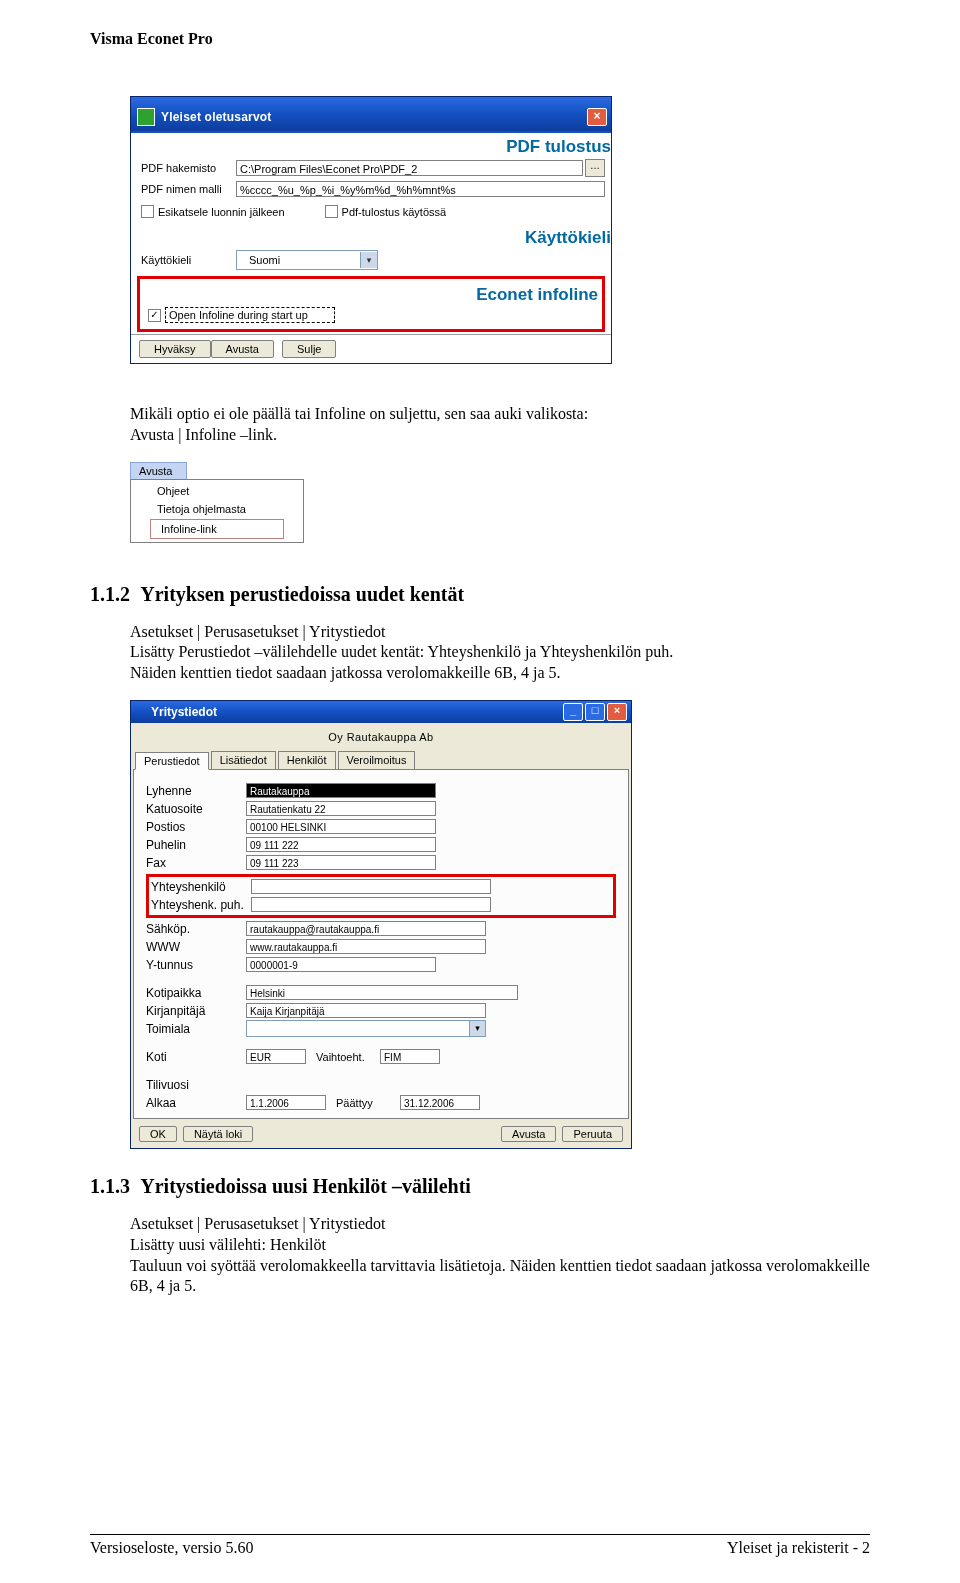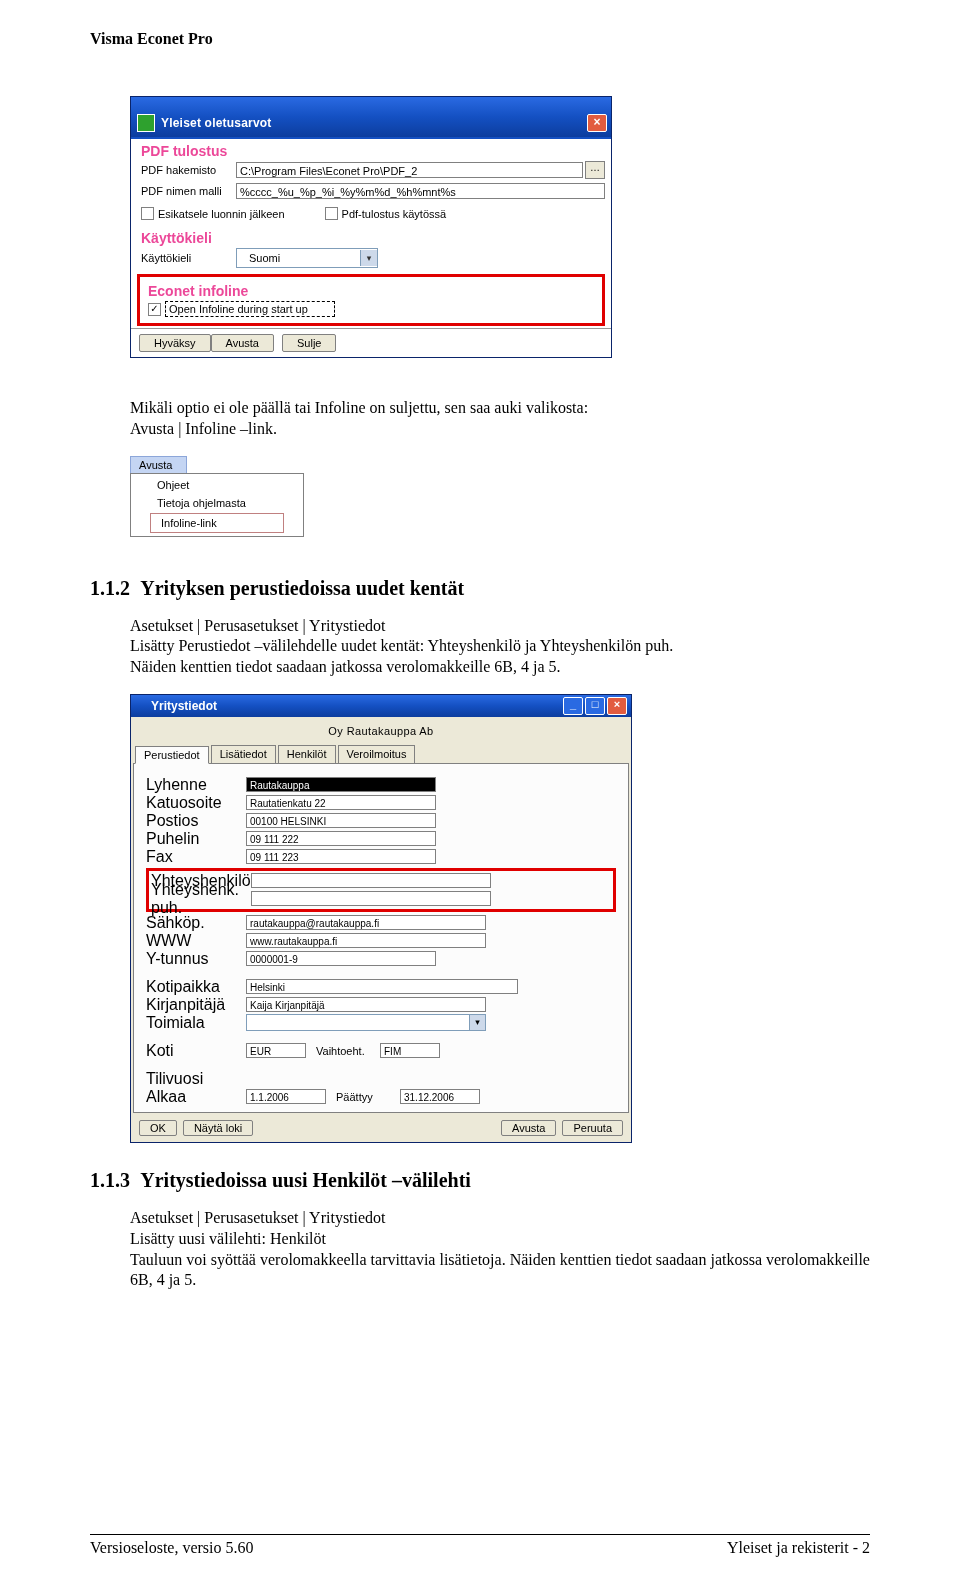--- a/index.html
+++ b/index.html
@@ -45,21 +45,21 @@
     border: 1px solid #0a246a;
     background: #fff;
     width: 480px;
     font-family: Tahoma, Arial, sans-serif;
     font-size: 11px;
   }
   .xp-titlebar {
     background: linear-gradient(#2a6ae2, #1450c2 50%, #0c3d9e);
     color: #fff;
     font-weight: bold;
-    padding: 16px 4px 4px 6px;
+    padding: 10px 4px 4px 6px;
     display: flex;
     align-items: center;
     height: 20px;
   }
   .xp-titlebar .icon-box {
     width: 16px; height: 16px; background: #2ea12e; border: 1px solid #fff; margin-right: 6px;
   }
   .xp-titlebar .title-text {
     flex: 1;
     font-size: 12px;
@@ -75,25 +75,26 @@
     line-height: 14px;
     font-weight: bold;
     font-size: 12px;
   }
   .xp-body {
     background: #fff;
     border-top: 2px solid #1450c2;
     padding: 0;
   }
   .section-title-blue {
-    color: #ec4899;
+    color: #0369a1;
     font-family: Tahoma, Arial, sans-serif;
-    font-size: 14px;
+    font-size: 17px;
     font-weight: bold;
     padding: 4px 0 0 10px;
+    text-align: right;
   }
   .form-row {
     display: flex;
     align-items: center;
     padding: 2px 6px 2px 10px;
     font-size: 11px;
   }
   .form-label {
     width: 95px;
     color: #000;
@@ -274,21 +275,21 @@
     padding: 12px 12px 6px 12px;
   }
   .fgrid .row {
     display: flex;
     align-items: center;
     height: 18px;
     padding: 0;
   }
   .fgrid .lbl {
     width: 100px;
-    font-size: 16px;
+    font-size: 12px;
   }
   .fgrid .inp {
     border: 1px solid #808080;
     height: 15px;
     font-size: 10px;
     padding: 0 3px;
     line-height: 15px;
     box-sizing: border-box;
     background: #fff;
   }

